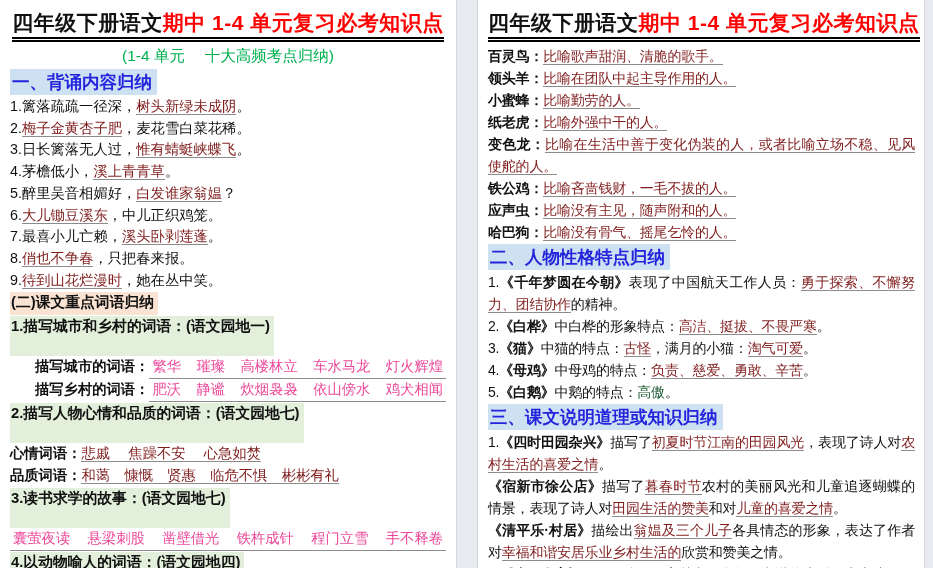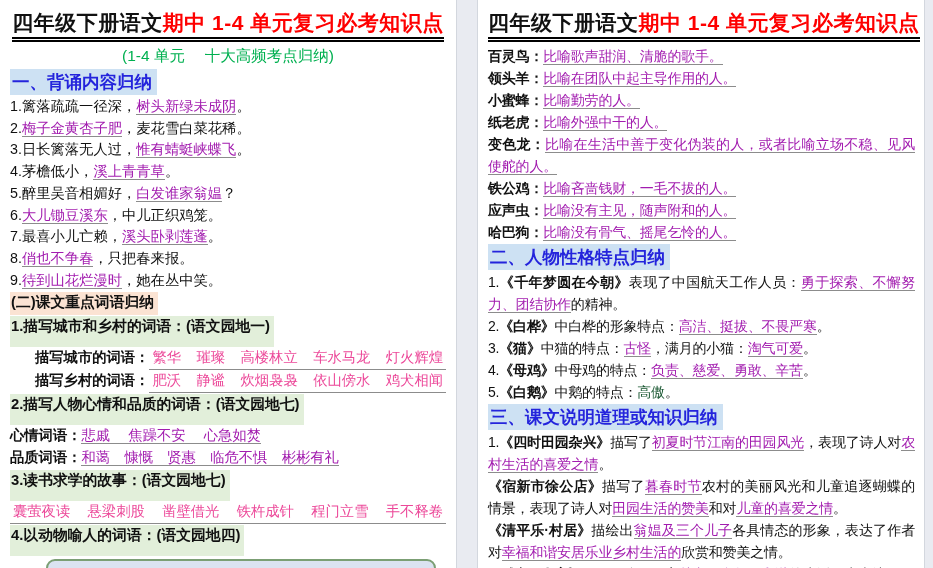--- a/index.html
+++ b/index.html
@@ -18,27 +18,27 @@
     font-size:21px;font-weight:bold;letter-spacing:.5px;white-space:nowrap;}
   .t-red{color:#fe0000;}
 
   .subtitle{text-align:center;color:#00b050;font-weight:normal;font-size:15.5px;line-height:22px;margin-bottom:2px;white-space:pre;}
 
   .h-blue-wrap{line-height:24px;margin:1px 0 1px 0;}
   .h-blue{display:inline-block;font-size:17.5px;font-weight:bold;color:#2424dc;
     background:#cde1f3;padding:1px 5px 1px 2px;}
   .h-peach-wrap,.h-green-wrap{line-height:21.5px;}
   .h-peach{display:inline-block;font-weight:bold;font-size:14.8px;background:#fbe3d3;padding:0 4px 1px 1px;}
-  .h-green{display:inline-block;font-weight:bold;font-size:14.8px;background:#e2efda;padding:0 4px 10px 1px;}
+  .h-green{display:inline-block;font-weight:bold;font-size:14.8px;background:#e2efda;padding:0 4px 19px 1px;}
 
   .line{font-size:14.3px;line-height:21.7px;white-space:pre-wrap;}
   .page-right .line{font-size:14px;line-height:22px;letter-spacing:-0.2px;white-space:normal;text-align:justify;}
 
   .s-bd{font-weight:bold;}
-  .s-r{color:#a21caf;border-bottom:1.5px solid #8c8c8c;}
+  .s-r{color:#7f1d1d;border-bottom:1.5px solid #8c8c8c;}
   .s-rn{color:#14532d;}
 
   .vrow{display:flex;align-items:baseline;font-size:14.3px;line-height:21.7px;}
   .vrow .lbl{font-weight:bold;white-space:pre;margin-left:25px;}
   .vgroup{flex:1;display:flex;justify-content:space-between;color:#ec4899;
     border-bottom:1.5px solid #8c8c8c;padding:0 3px;}
   .vgroup span{white-space:nowrap;}
 
   .abox{margin:3px 0 0 36px;width:390px;box-sizing:border-box;
     border:2px solid #7b9f74;border-radius:9px;background:#dbe3f1;

